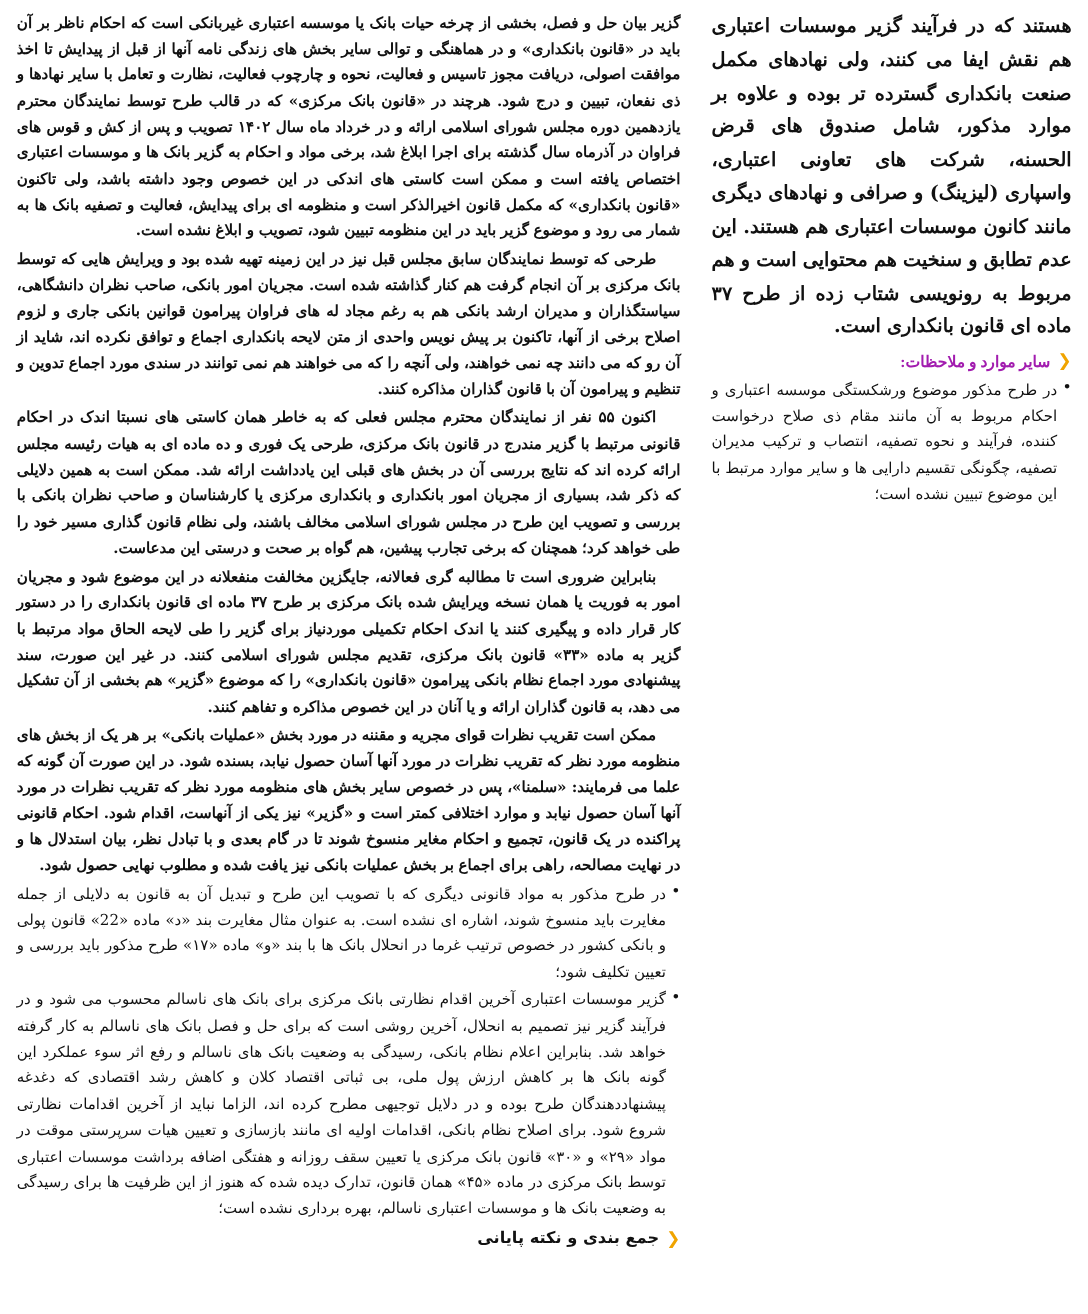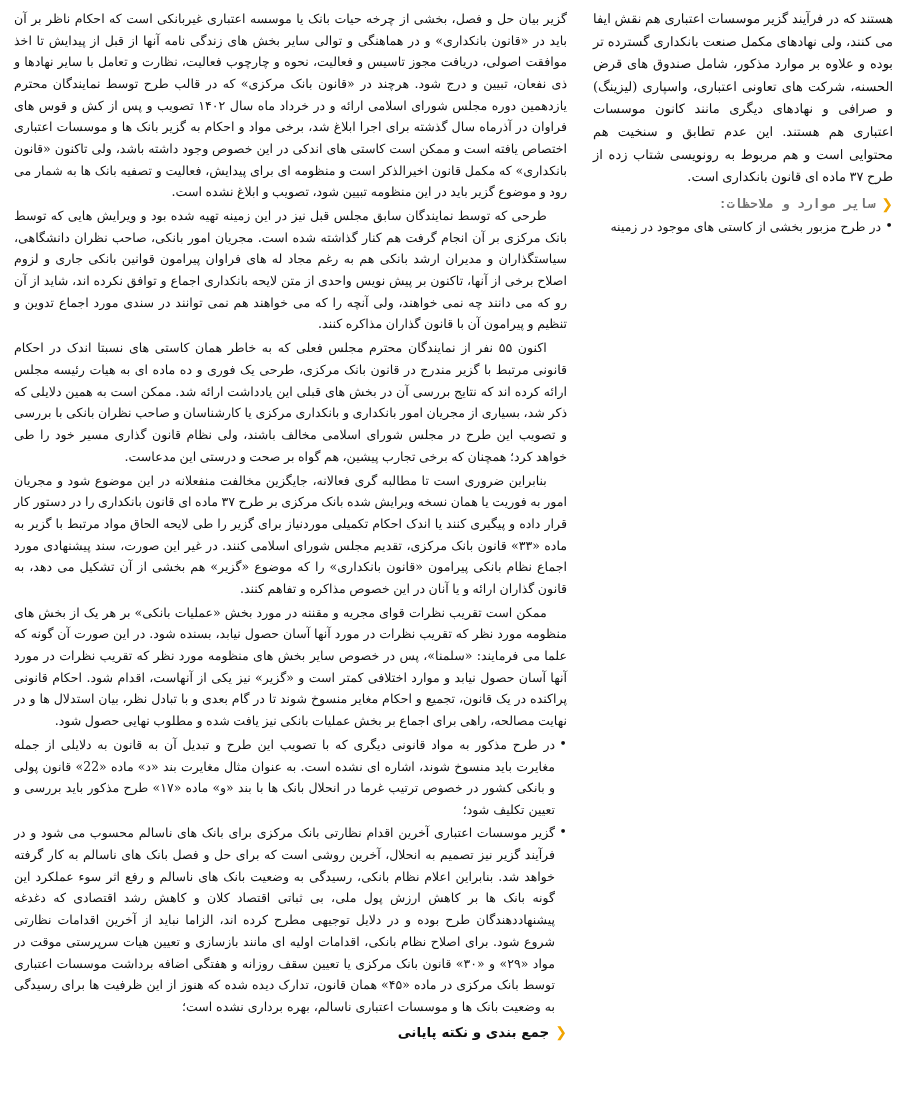--- a/index.html
+++ b/index.html
@@ -36,44 +36,45 @@
   .col-left  { flex: 1 1 auto; }
 
   p {
     margin: 0 0 0.18em 0;
     text-align: justify;
     text-justify: inter-word;
     font-size: 12.6px;
     line-height: 1.72;
     letter-spacing: 0px;
     word-spacing: -0.5px;
+    font-weight: bold;
   }
   .col-right p {
-    font-size: 13px;
+    font-size: 16px;
     line-height: 1.74;
   }
   .indent { text-indent: 1.6em; }
   .section-head {
     display: flex;
     align-items: flex-start;
     gap: 6px;
     margin: 6px 0 2px 0;
   }
   .section-head .arrow {
     color: #f0a400;
     font-size: 14px;
     line-height: 1.3;
     flex: 0 0 auto;
   }
   .section-head .htext {
-    font-family: Liberation Mono, monospace;
+    font-family: Liberation Serif, serif;
     font-weight: bold;
     font-size: 13px;
     line-height: 1.5;
-    color: #737373;
+    color: #a21caf;
   }
   .closing {
     display: flex;
     align-items: center;
     gap: 6px;
     margin-top: 6px;
   }
   .closing .arrow { color: #f0a400; font-size: 14px; }
   .closing .htext {
     font-family: "DejaVu Sans", "Liberation Sans", sans-serif;
@@ -110,21 +111,21 @@
 
     <div class="col col-right">
       <p>هستند که در فرآیند گزیر موسسات اعتباری هم نقش ایفا می کنند، ولی نهادهای مکمل صنعت بانکداری گسترده تر بوده و علاوه بر موارد مذکور، شامل صندوق های قرض الحسنه، شرکت های تعاونی اعتباری، واسپاری (لیزینگ) و صرافی و نهادهای دیگری مانند کانون موسسات اعتباری هم هستند. این عدم تطابق و سنخیت هم محتوایی است و هم مربوط به رونویسی شتاب زده از طرح ۳۷ ماده ای قانون بانکداری است.</p>
 
       <div class="section-head">
         <span class="arrow">❮</span>
         <span class="htext">سایر موارد و ملاحظات:</span>
       </div>
 
       <ul class="bullets">
-        <li>در طرح مزبور بخشی از کاستی های موجود در زمینه</li>
+        <li>در طرح مذکور موضوع ورشکستگی موسسه اعتباری و احکام مربوط به آن مانند مقام ذی صلاح درخواست کننده، فرآیند و نحوه تصفیه، انتصاب و ترکیب مدیران تصفیه، چگونگی تقسیم دارایی ها و سایر موارد مرتبط با این موضوع تبیین نشده است؛</li>
       </ul>
     </div>
 
     <div class="col col-left">
       <p>گزیر بیان حل و فصل، بخشی از چرخه حیات بانک یا موسسه اعتباری غیربانکی است که احکام ناظر بر آن باید در «قانون بانکداری» و در هماهنگی و توالی سایر بخش های زندگی نامه آنها از قبل از پیدایش تا اخذ موافقت اصولی، دریافت مجوز تاسیس و فعالیت، نحوه و چارچوب فعالیت، نظارت و تعامل با سایر نهادها و ذی نفعان، تبیین و درج شود. هرچند در «قانون بانک مرکزی» که در قالب طرح توسط نمایندگان محترم یازدهمین دوره مجلس شورای اسلامی ارائه و در خرداد ماه سال ۱۴۰۲ تصویب و پس از کش و قوس های فراوان در آذرماه سال گذشته برای اجرا ابلاغ شد، برخی مواد و احکام به گزیر بانک ها و موسسات اعتباری اختصاص یافته است و ممکن است کاستی های اندکی در این خصوص وجود داشته باشد، ولی تاکنون «قانون بانکداری» که مکمل قانون اخیرالذکر است و منظومه ای برای پیدایش، فعالیت و تصفیه بانک ها به شمار می رود و موضوع گزیر باید در این منظومه تبیین شود، تصویب و ابلاغ نشده است.</p>
       <p class="indent">طرحی که توسط نمایندگان سابق مجلس قبل نیز در این زمینه تهیه شده بود و ویرایش هایی که توسط بانک مرکزی بر آن انجام گرفت هم کنار گذاشته شده است. مجریان امور بانکی، صاحب نظران دانشگاهی، سیاستگذاران و مدیران ارشد بانکی هم به رغم مجاد له های فراوان پیرامون قوانین بانکی جاری و لزوم اصلاح برخی از آنها، تاکنون بر پیش نویس واحدی از متن لایحه بانکداری اجماع و توافق نکرده اند، شاید از آن رو که می دانند چه نمی خواهند، ولی آنچه را که می خواهند هم نمی توانند در سندی مورد اجماع تدوین و تنظیم و پیرامون آن با قانون گذاران مذاکره کنند.</p>
       <p class="indent">اکنون ۵۵ نفر از نمایندگان محترم مجلس فعلی که به خاطر همان کاستی های نسبتا اندک در احکام قانونی مرتبط با گزیر مندرج در قانون بانک مرکزی، طرحی یک فوری و ده ماده ای به هیات رئیسه مجلس ارائه کرده اند که نتایج بررسی آن در بخش های قبلی این یادداشت ارائه شد. ممکن است به همین دلایلی که ذکر شد، بسیاری از مجریان امور بانکداری و بانکداری مرکزی یا کارشناسان و صاحب نظران بانکی با بررسی و تصویب این طرح در مجلس شورای اسلامی مخالف باشند، ولی نظام قانون گذاری مسیر خود را طی خواهد کرد؛ همچنان که برخی تجارب پیشین، هم گواه بر صحت و درستی این مدعاست.</p>
       <p class="indent">بنابراین ضروری است تا مطالبه گری فعالانه، جایگزین مخالفت منفعلانه در این موضوع شود و مجریان امور به فوریت یا همان نسخه ویرایش شده بانک مرکزی بر طرح ۳۷ ماده ای قانون بانکداری را در دستور کار قرار داده و پیگیری کنند یا اندک احکام تکمیلی موردنیاز برای گزیر را طی لایحه الحاق مواد مرتبط با گزیر به ماده «۳۳» قانون بانک مرکزی، تقدیم مجلس شورای اسلامی کنند. در غیر این صورت، سند پیشنهادی مورد اجماع نظام بانکی پیرامون «قانون بانکداری» را که موضوع «گزیر» هم بخشی از آن تشکیل می دهد، به قانون گذاران ارائه و یا آنان در این خصوص مذاکره و تفاهم کنند.</p>
       <p class="indent">ممکن است تقریب نظرات قوای مجریه و مقننه در مورد بخش «عملیات بانکی» بر هر یک از بخش های منظومه مورد نظر که تقریب نظرات در مورد آنها آسان حصول نیابد، بسنده شود. در این صورت آن گونه که علما می فرمایند: «سلمنا»، پس در خصوص سایر بخش های منظومه مورد نظر که تقریب نظرات در مورد آنها آسان حصول نیابد و موارد اختلافی کمتر است و «گزیر» نیز یکی از آنهاست، اقدام شود. احکام قانونی پراکنده در یک قانون، تجمیع و احکام مغایر منسوخ شوند تا در گام بعدی و با تبادل نظر، بیان استدلال ها و در نهایت مصالحه، راهی برای اجماع بر بخش عملیات بانکی نیز یافت شده و مطلوب نهایی حصول شود.</p>
     <ul class="bullets">

